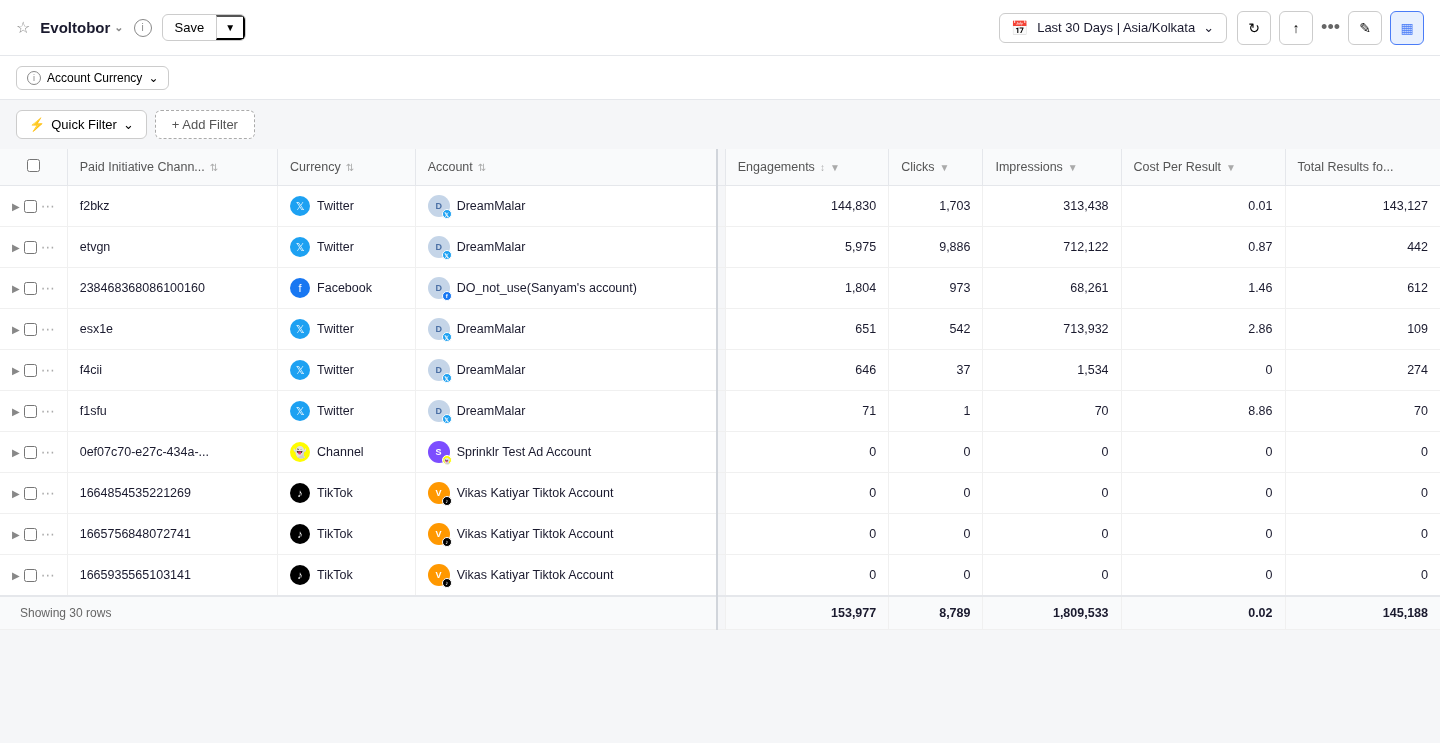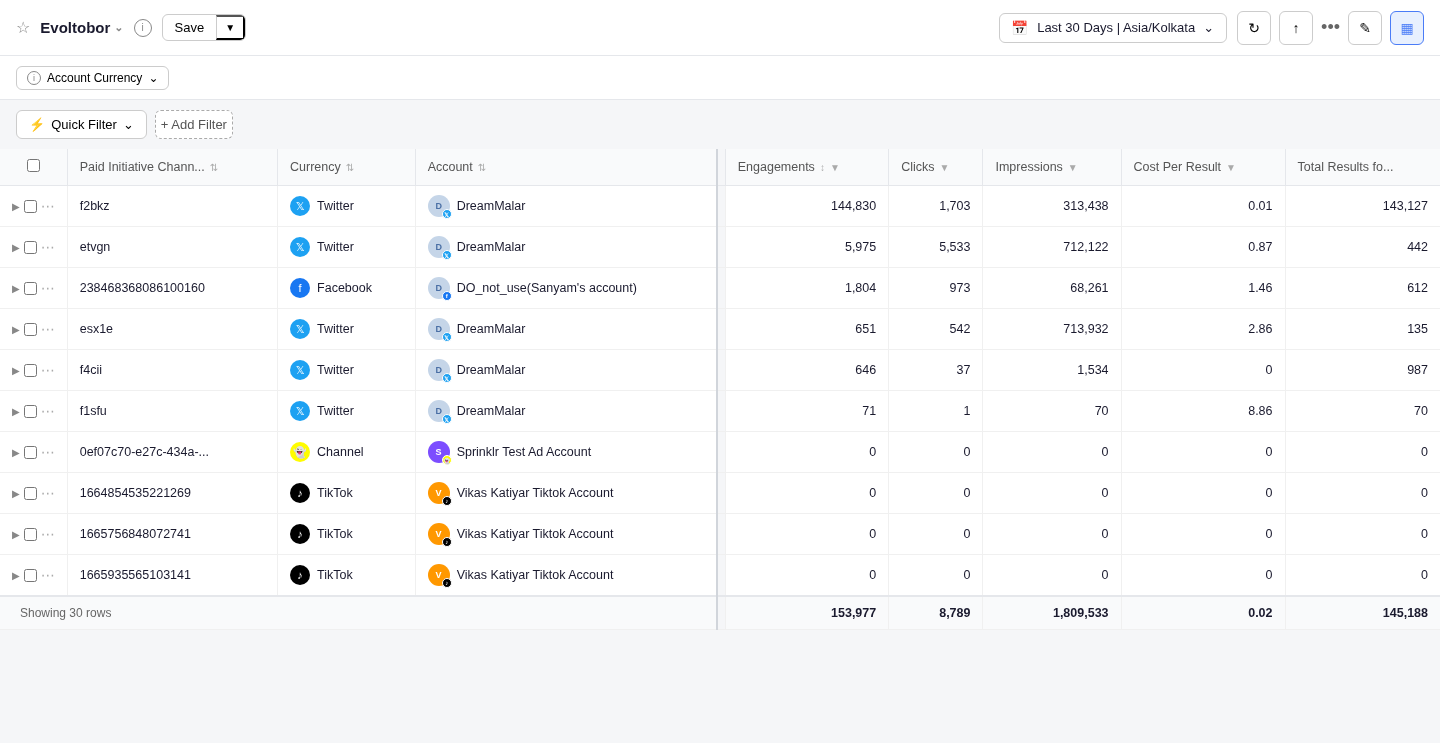--- a/index.html
+++ b/index.html
@@ -22,21 +22,21 @@
     .icon-btn { width: 34px; height: 34px; border: 1px solid #ccc; border-radius: 6px; background: #fff; cursor: pointer; display: flex; align-items: center; justify-content: center; font-size: 14px; }
     .icon-btn.active { background: #e8f0fe; border-color: #4a7cf7; color: #4a7cf7; }
     .more-btn { border: none; background: none; cursor: pointer; font-size: 18px; color: #666; }
 
     .sub-bar { padding: 8px 16px; background: #fff; border-bottom: 1px solid #e5e7eb; display: flex; align-items: center; gap: 8px; height: 44px; }
     .currency-btn { display: flex; align-items: center; gap: 6px; border: 1px solid #ccc; border-radius: 6px; padding: 4px 10px; background: #fff; cursor: pointer; font-size: 12px; }
     .currency-info { width: 14px; height: 14px; border-radius: 50%; border: 1.5px solid #888; display: flex; align-items: center; justify-content: center; font-size: 9px; color: #888; }
 
     .filter-bar { padding: 10px 16px; background: #f5f6f8; display: flex; align-items: center; gap: 8px; }
     .filter-btn { display: flex; align-items: center; gap: 6px; border: 1px solid #ccc; border-radius: 6px; padding: 6px 12px; background: #fff; cursor: pointer; font-size: 13px; }
-    .add-filter-btn { display: flex; align-items: center; gap: 6px; border: 1px dashed #aaa; border-radius: 6px; padding: 6px 5px; background: #fff; cursor: pointer; font-size: 13px; color: #555; }
+    .add-filter-btn { display: flex; align-items: center; gap: 6px; border: 1px dashed #aaa; border-radius: 6px; padding: 6px 16px; background: #fff; cursor: pointer; font-size: 13px; color: #555; }
 
     .table-container { overflow-x: auto; background: #fff; margin: 0; }
     table { width: 100%; border-collapse: collapse; font-size: 12.5px; }
     thead tr { background: #f9fafb; border-bottom: 1px solid #e5e7eb; }
     th { padding: 10px 12px; text-align: left; font-weight: 500; color: #555; white-space: nowrap; border-right: 1px solid #e5e7eb; position: relative; user-select: none; }
     th:last-child { border-right: none; }
     td { padding: 9px 12px; border-bottom: 1px solid #f0f0f0; border-right: 1px solid #f0f0f0; white-space: nowrap; color: #1a1a2e; }
     td:last-child { border-right: none; }
     .th-inner { display: flex; align-items: center; gap: 5px; }
     .sort-icon { font-size: 10px; color: #aaa; }
@@ -225,21 +225,21 @@
       <div class="account-cell">
         <div class="avatar ">
           D
           <div class="avatar-badge ">𝕏</div>
         </div>
         <span>DreamMalar</span>
       </div>
     </td>
     <td style="background:#f5f6f8; border-left:2px solid #d1d5db; width:8px; padding:0;"></td>
     <td class="num-cell">5,975</td>
-    <td class="num-cell">5,533</td>
+    <td class="num-cell">9,886</td>
     <td class="num-cell">712,122</td>
     <td class="num-cell">0.87</td>
     <td class="num-cell">442</td>
   </tr>
         <tr>
     <td style="text-align:center;">
       <div class="row-controls">
         <span class="expand-btn">▶</span>
         <input type="checkbox" class="row-check" style="">
         <span class="row-menu">⋯</span>
@@ -290,21 +290,21 @@
           <div class="avatar-badge ">𝕏</div>
         </div>
         <span>DreamMalar</span>
       </div>
     </td>
     <td style="background:#f5f6f8; border-left:2px solid #d1d5db; width:8px; padding:0;"></td>
     <td class="num-cell">651</td>
     <td class="num-cell">542</td>
     <td class="num-cell">713,932</td>
     <td class="num-cell">2.86</td>
-    <td class="num-cell">135</td>
+    <td class="num-cell">109</td>
   </tr>
         <tr>
     <td style="text-align:center;">
       <div class="row-controls">
         <span class="expand-btn">▶</span>
         <input type="checkbox" class="row-check" style="">
         <span class="row-menu">⋯</span>
       </div>
     </td>
     <td>f4cii</td>
@@ -321,21 +321,21 @@
           <div class="avatar-badge ">𝕏</div>
         </div>
         <span>DreamMalar</span>
       </div>
     </td>
     <td style="background:#f5f6f8; border-left:2px solid #d1d5db; width:8px; padding:0;"></td>
     <td class="num-cell">646</td>
     <td class="num-cell">37</td>
     <td class="num-cell">1,534</td>
     <td class="num-cell">0</td>
-    <td class="num-cell">987</td>
+    <td class="num-cell">274</td>
   </tr>
         <tr>
     <td style="text-align:center;">
       <div class="row-controls">
         <span class="expand-btn">▶</span>
         <input type="checkbox" class="row-check" style="">
         <span class="row-menu">⋯</span>
       </div>
     </td>
     <td>f1sfu</td>

